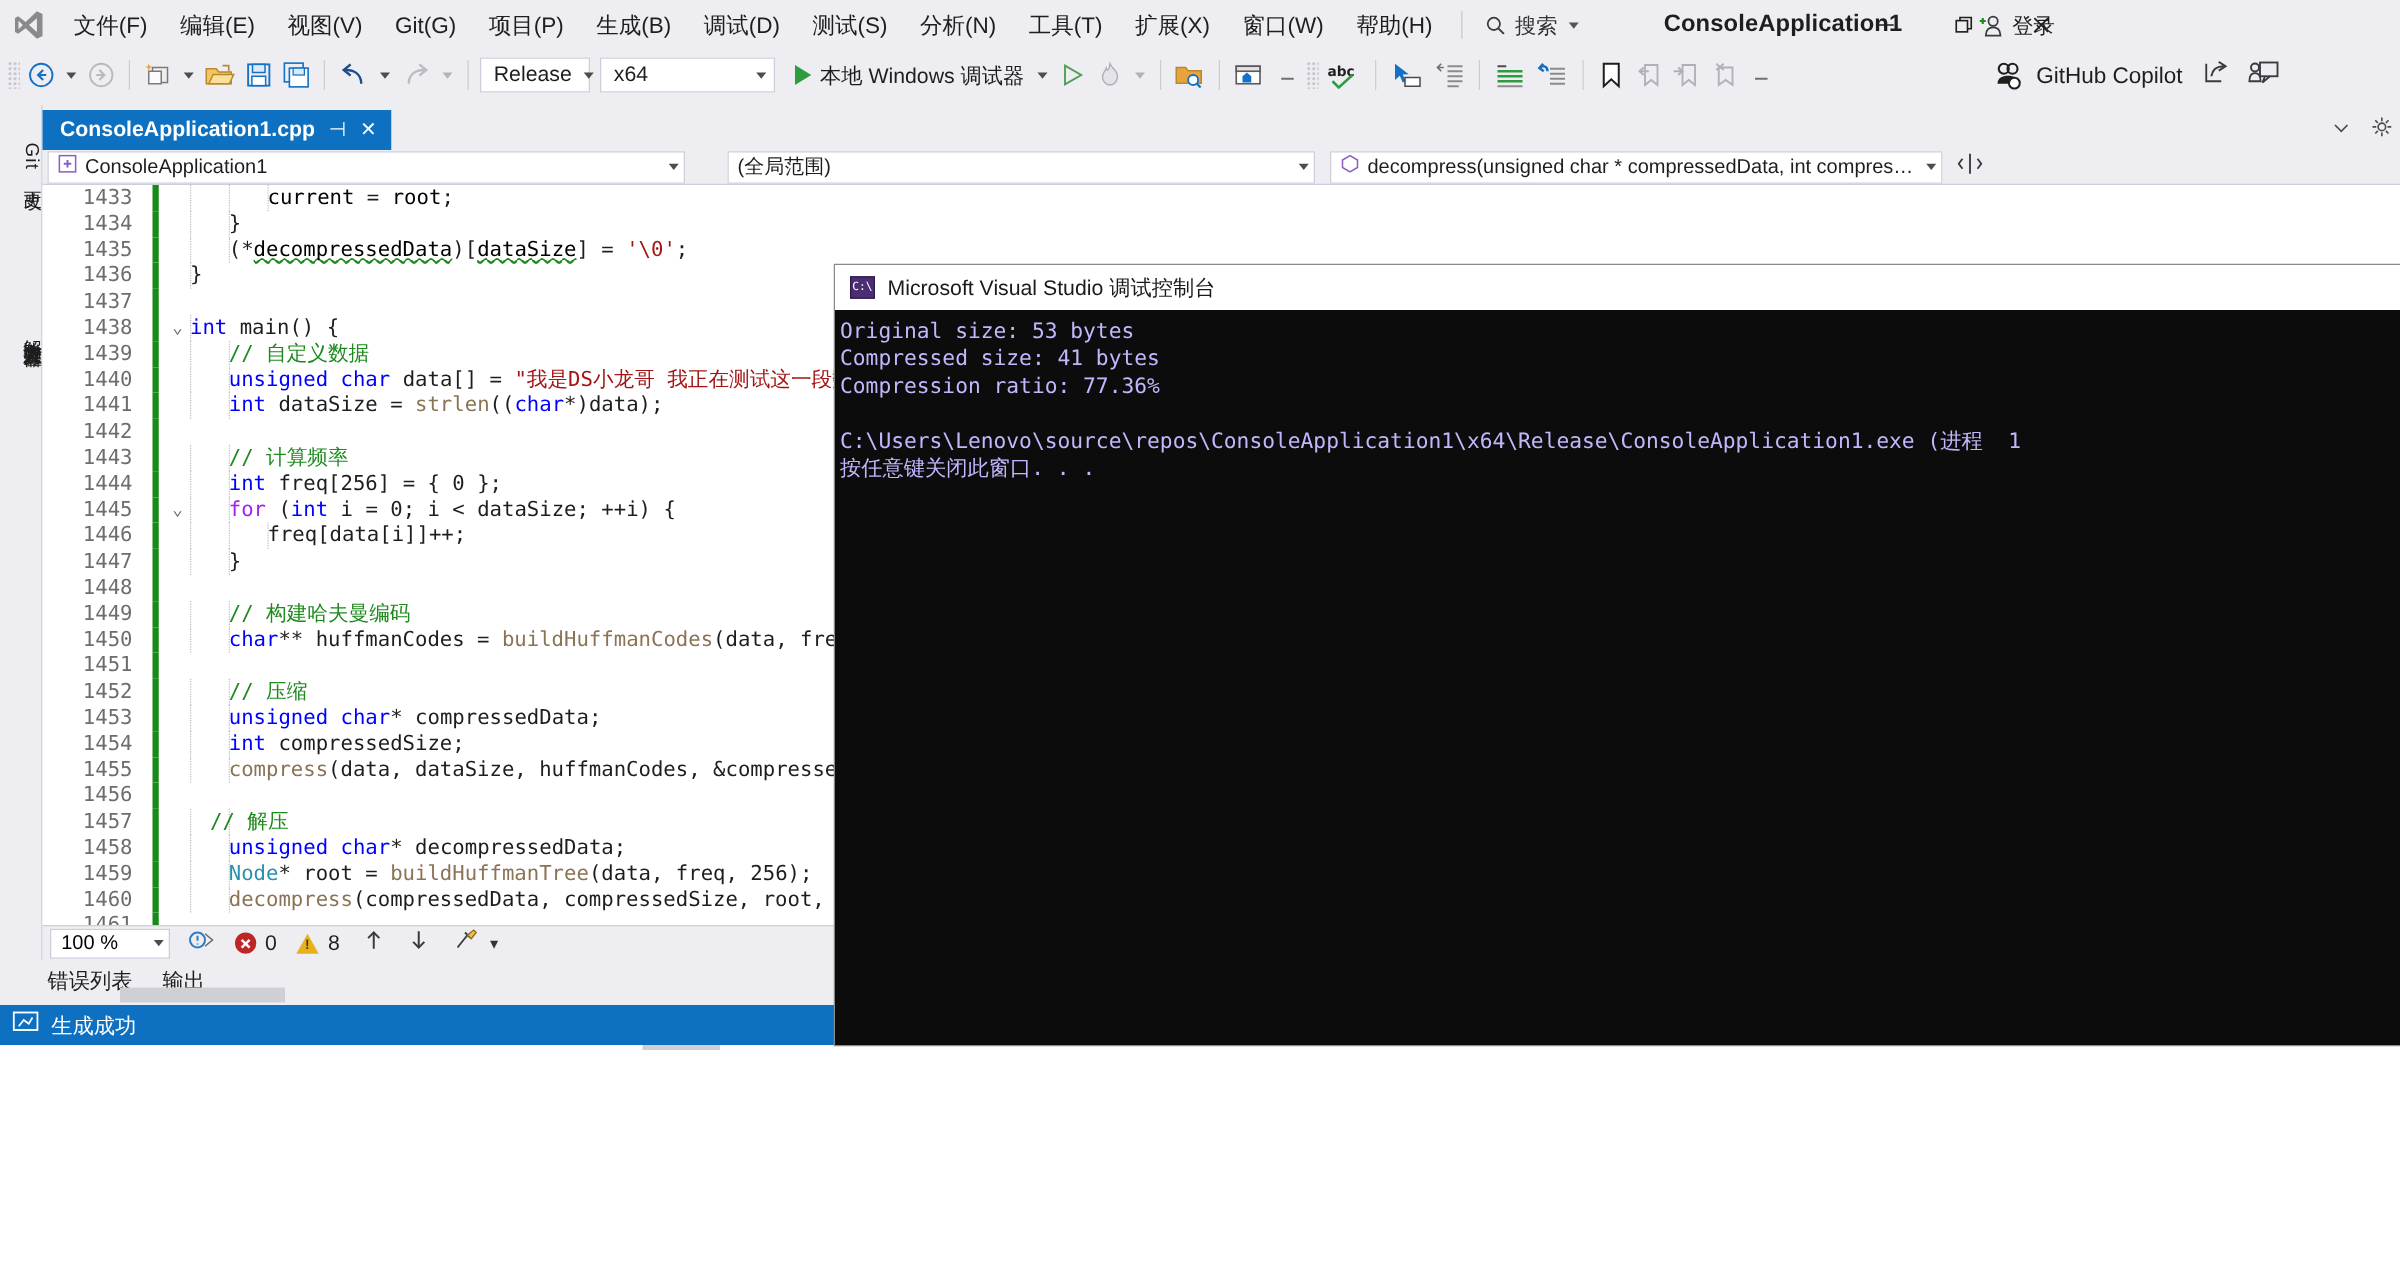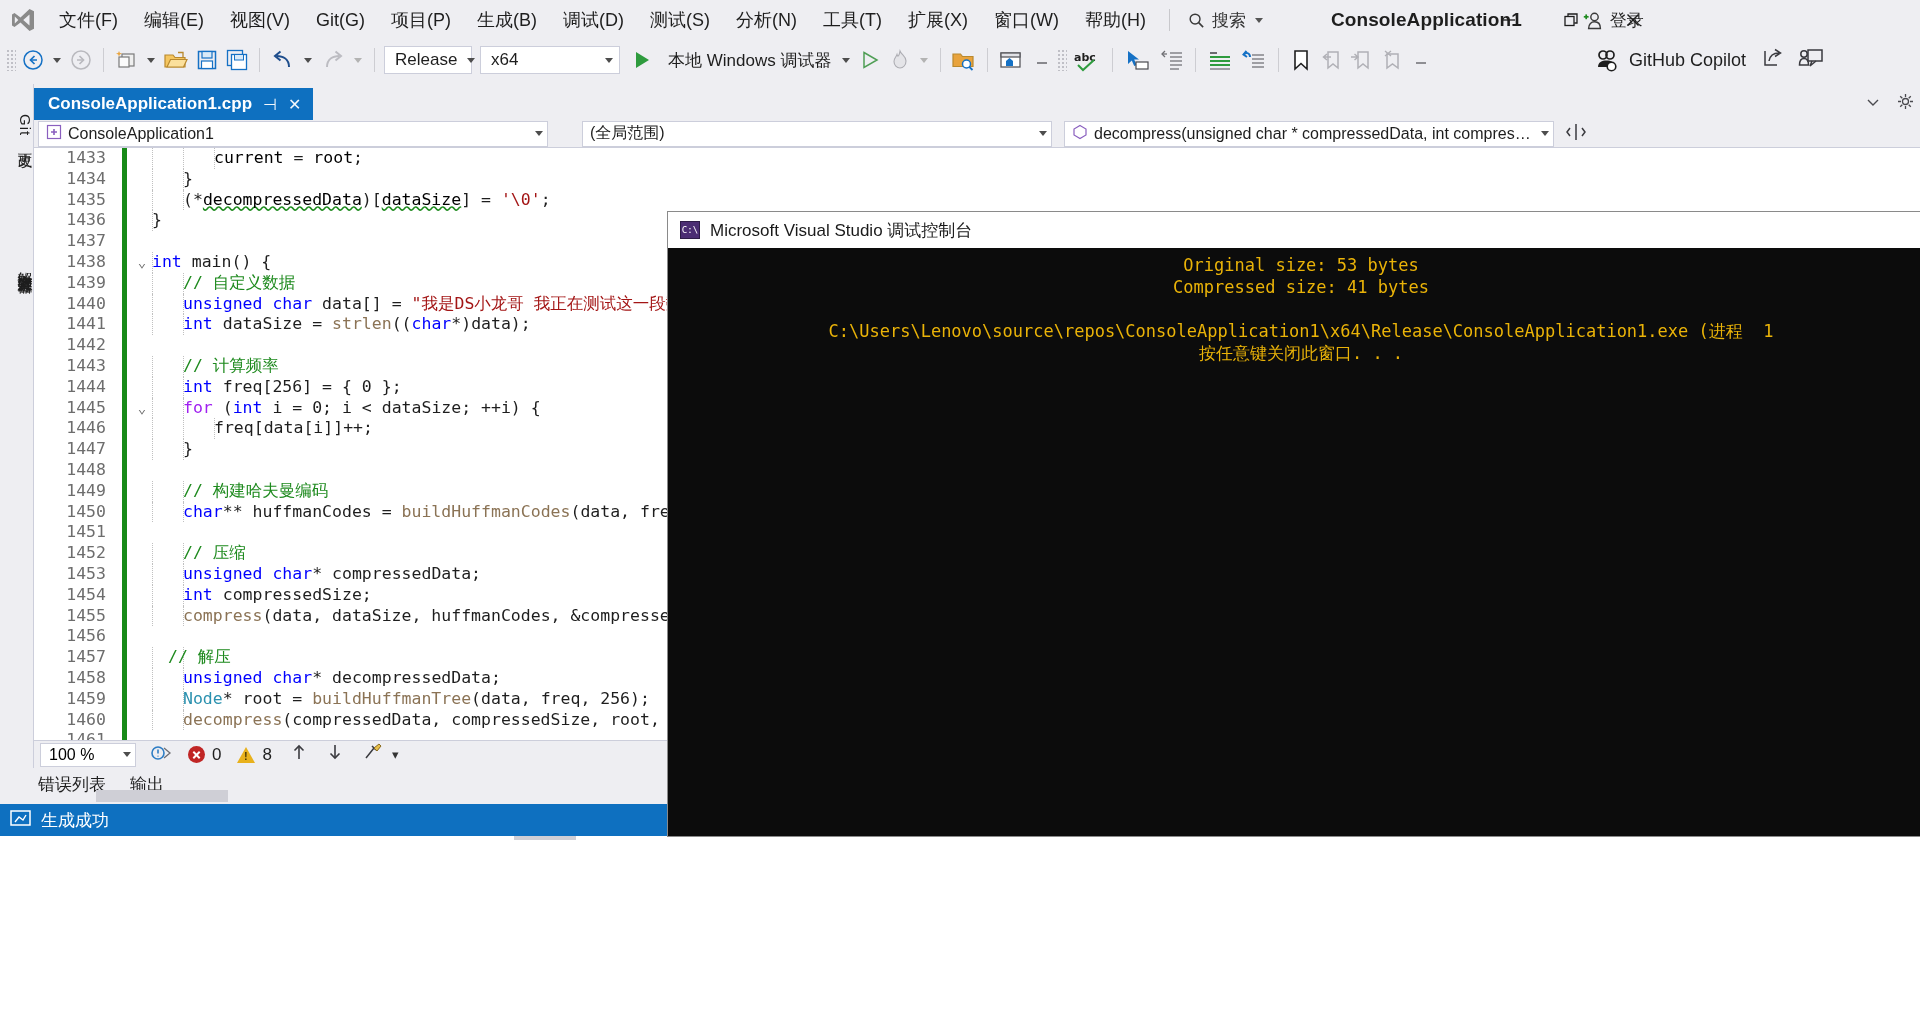--- a/index.html
+++ b/index.html
@@ -91,21 +91,21 @@
     height: 28px; border: 1px solid #CCCEDB; background: #FFFFFF;
     display: flex; align-items: center; justify-content: space-between;
     padding: 0 6px 0 10px; font-size: 17px; color: #1E1E1E; cursor: default;
   }
   .tb-combo .cc {
     width: 0; height: 0; border-left: 4px solid transparent;
     border-right: 4px solid transparent; border-top: 5px solid #4D4D4D;
     margin-left: 10px;
   }
   .tb-run {
-    display: flex; align-items: center; gap: 19px; height: 32px;
+    display: flex; align-items: center; gap: 7px; height: 32px;
     padding: 0 6px; cursor: default; justify-content: flex-end;
   }
   .tb-run .lbl { font-size: 17px; color: #1E1E1E; white-space: nowrap; }
   .tri-green {
     width: 0; height: 0; border-top: 8px solid transparent;
     border-bottom: 8px solid transparent; border-left: 13px solid #2E9B3E;
   }
   .copilot {
     position: absolute; right: 96px; top: 4px; height: 32px;
     display: flex; align-items: center; gap: 9px; cursor: default;
@@ -274,24 +274,24 @@
   .console-icon {
     width: 20px; height: 18px; background: #4B2D73; border: 1px solid #2D1B47;
     display: flex; align-items: center; justify-content: center;
     font-family: "DejaVu Sans Mono", monospace; font-size: 9px; color: #FFF;
     line-height: 1;
   }
   .console-title .ct {
     font-size: 17px; color: #1A1A1A; white-space: nowrap;
   }
   .console-body {
-    padding: 6px 0 0 14px;
+    padding: 6px 0 0 4px;
     font-family: "DejaVu Sans Mono", monospace;
-    font-size: 17px; line-height: 22px; color: #eab308;
-    white-space: pre; overflow: hidden; text-align: center;
+    font-size: 17px; line-height: 22px; color: #c4b5fd;
+    white-space: pre; overflow: hidden;
   }
   .console-body .blank { height: 22px; }
 </style>
 </head>
 <body>
 
 <div id="app">
 
   <div class="titlebar">
     <div class="vs-logo">
@@ -741,16 +741,16 @@
   </div>
 
   <div class="taskbar-strip"></div>
   <div class="tb-mini"></div>
 
   <div class="console-win">
     <div class="console-title">
       <span class="console-icon">C:\</span>
       <span class="ct">Microsoft Visual Studio 调试控制台</span>
     </div>
-    <div class="console-body" id="console-body"><div>Original size: 53 bytes</div><div>Compressed size: 41 bytes</div><div class="blank">&nbsp;</div><div>C:\Users\Lenovo\source\repos\ConsoleApplication1\x64\Release\ConsoleApplication1.exe (进程  1</div><div>按任意键关闭此窗口. . .</div></div>
+    <div class="console-body" id="console-body"><div>Original size: 53 bytes</div><div>Compressed size: 41 bytes</div><div>Compression ratio: 77.36%</div><div class="blank">&nbsp;</div><div>C:\Users\Lenovo\source\repos\ConsoleApplication1\x64\Release\ConsoleApplication1.exe (进程  1</div><div>按任意键关闭此窗口. . .</div></div>
   </div>
 
 </div>
 
 </body></html>

